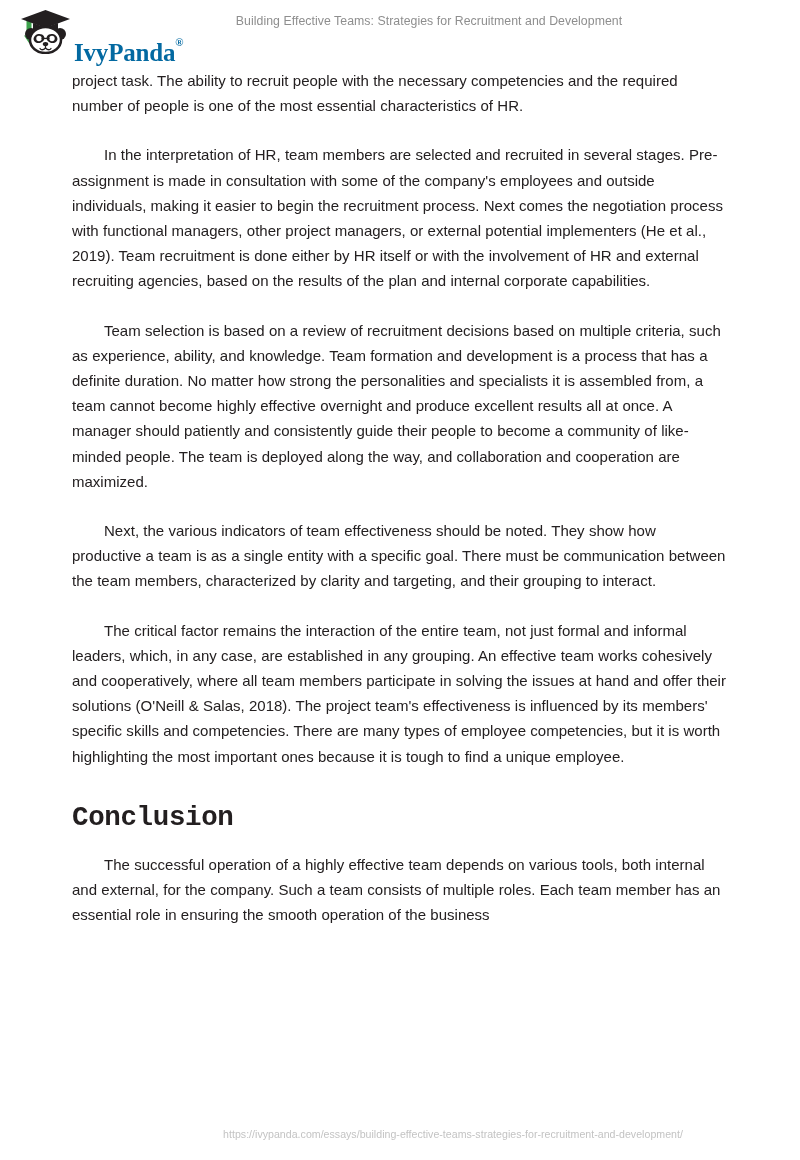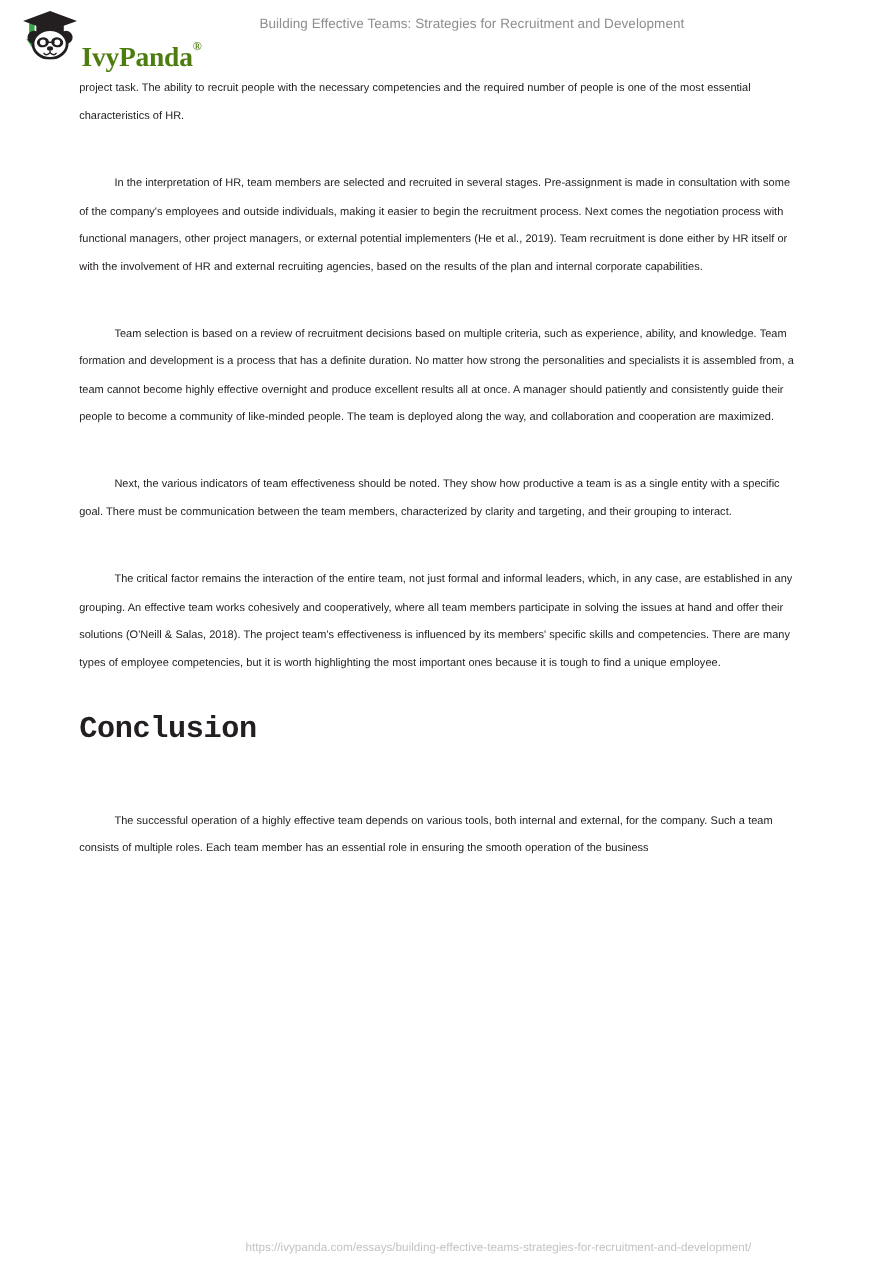--- a/index.html
+++ b/index.html
@@ -45,21 +45,21 @@
     width: 54px;
     height: 46px;
     display: block;
     flex: 0 0 auto;
   }
 
   .brand-wordmark {
     font-family: "Liberation Serif", serif;
     font-size: 25px;
     font-weight: bold;
-    color: #4d7c0f;
+    color: #0369a1;
     letter-spacing: -0.2px;
     margin-left: 2px;
     line-height: 1;
     position: relative;
     top: 1px;
     margin-top: 40px;
   }
 
   .brand-reg {
     font-family: "Liberation Serif", serif;
@@ -87,32 +87,31 @@
 
   
   .content {
     position: absolute;
     left: 72px;
     top: 68px;
     width: 657px;
   }
 
   .para {
-    font-size: 10px;
+    font-size: 15px;
     line-height: 25.2px;
     color: #242021;
     text-align: left;
     margin: 0 0 24px 0;
     letter-spacing: 0.01px;
     word-spacing: 0.1px;
   }
 
   .para.indent {
     text-indent: 32px;
-    margin-top: 36px;
   }
 
   h2.section-heading {
     font-size: 27.5px;
     font-weight: bold;
     line-height: 33px;
     color: #231f20;
     margin: 0 0 0 0;
     padding: 12px 0 18px 0;
     letter-spacing: -0.35px;

